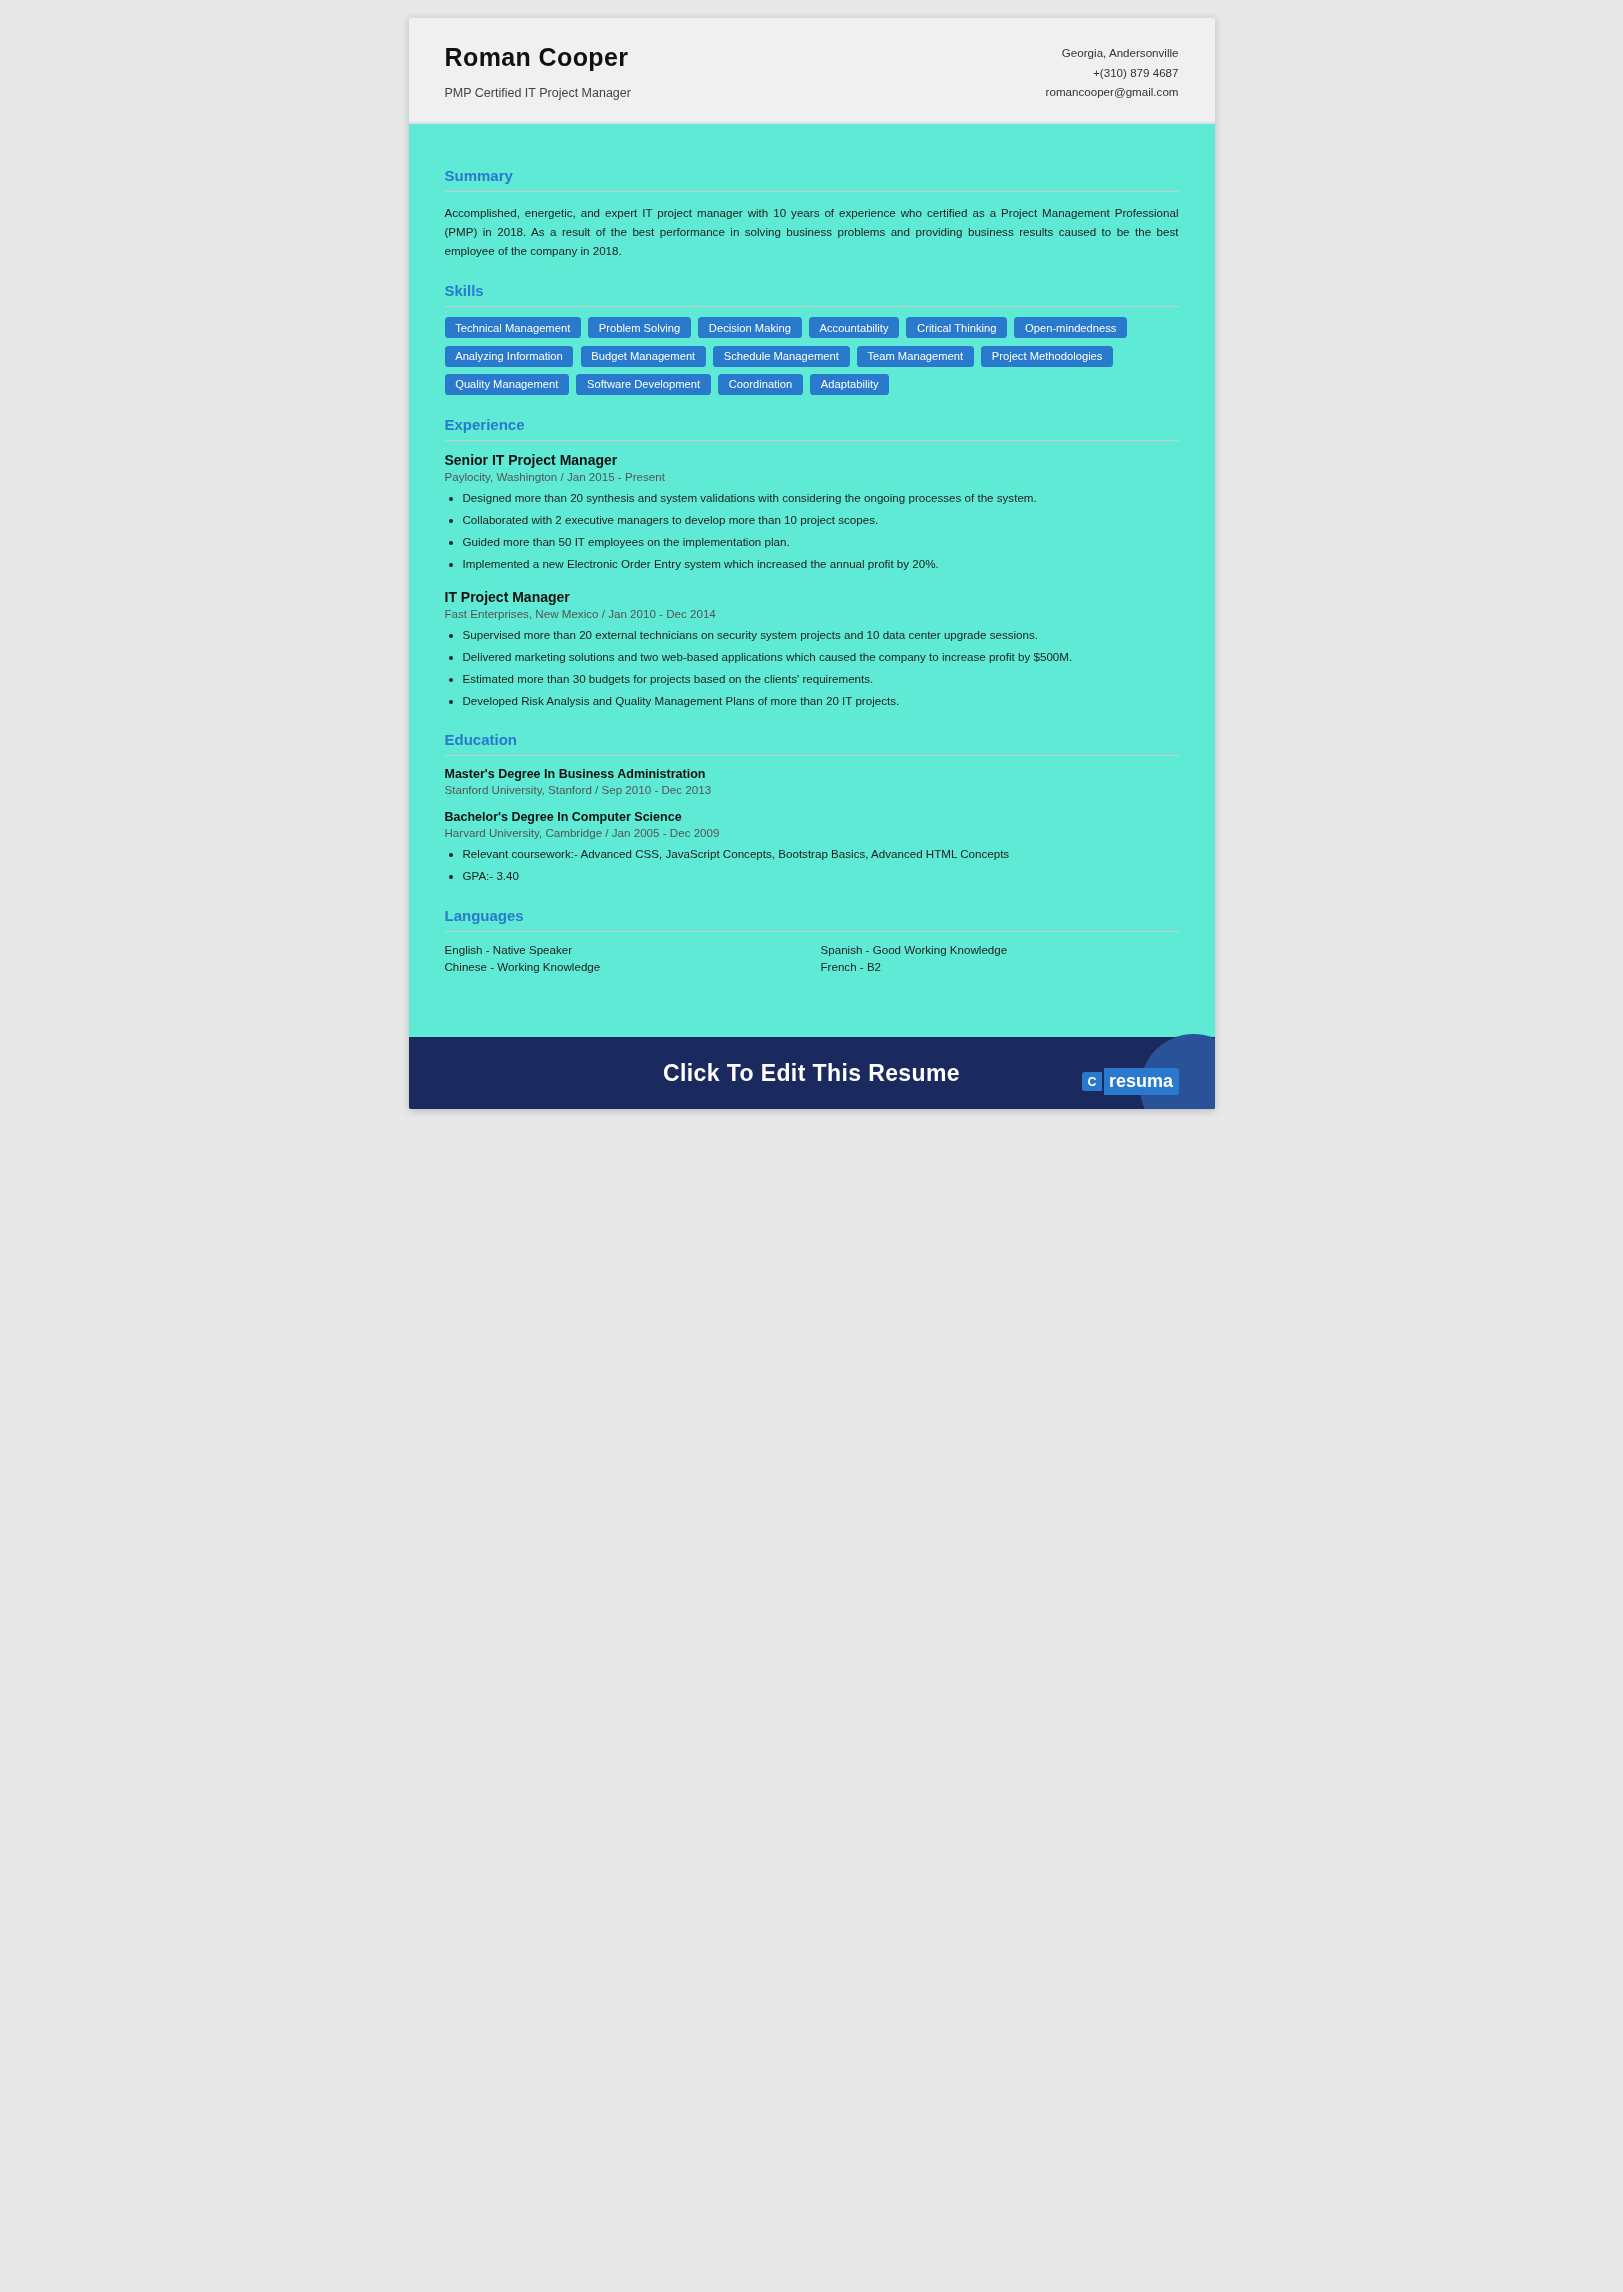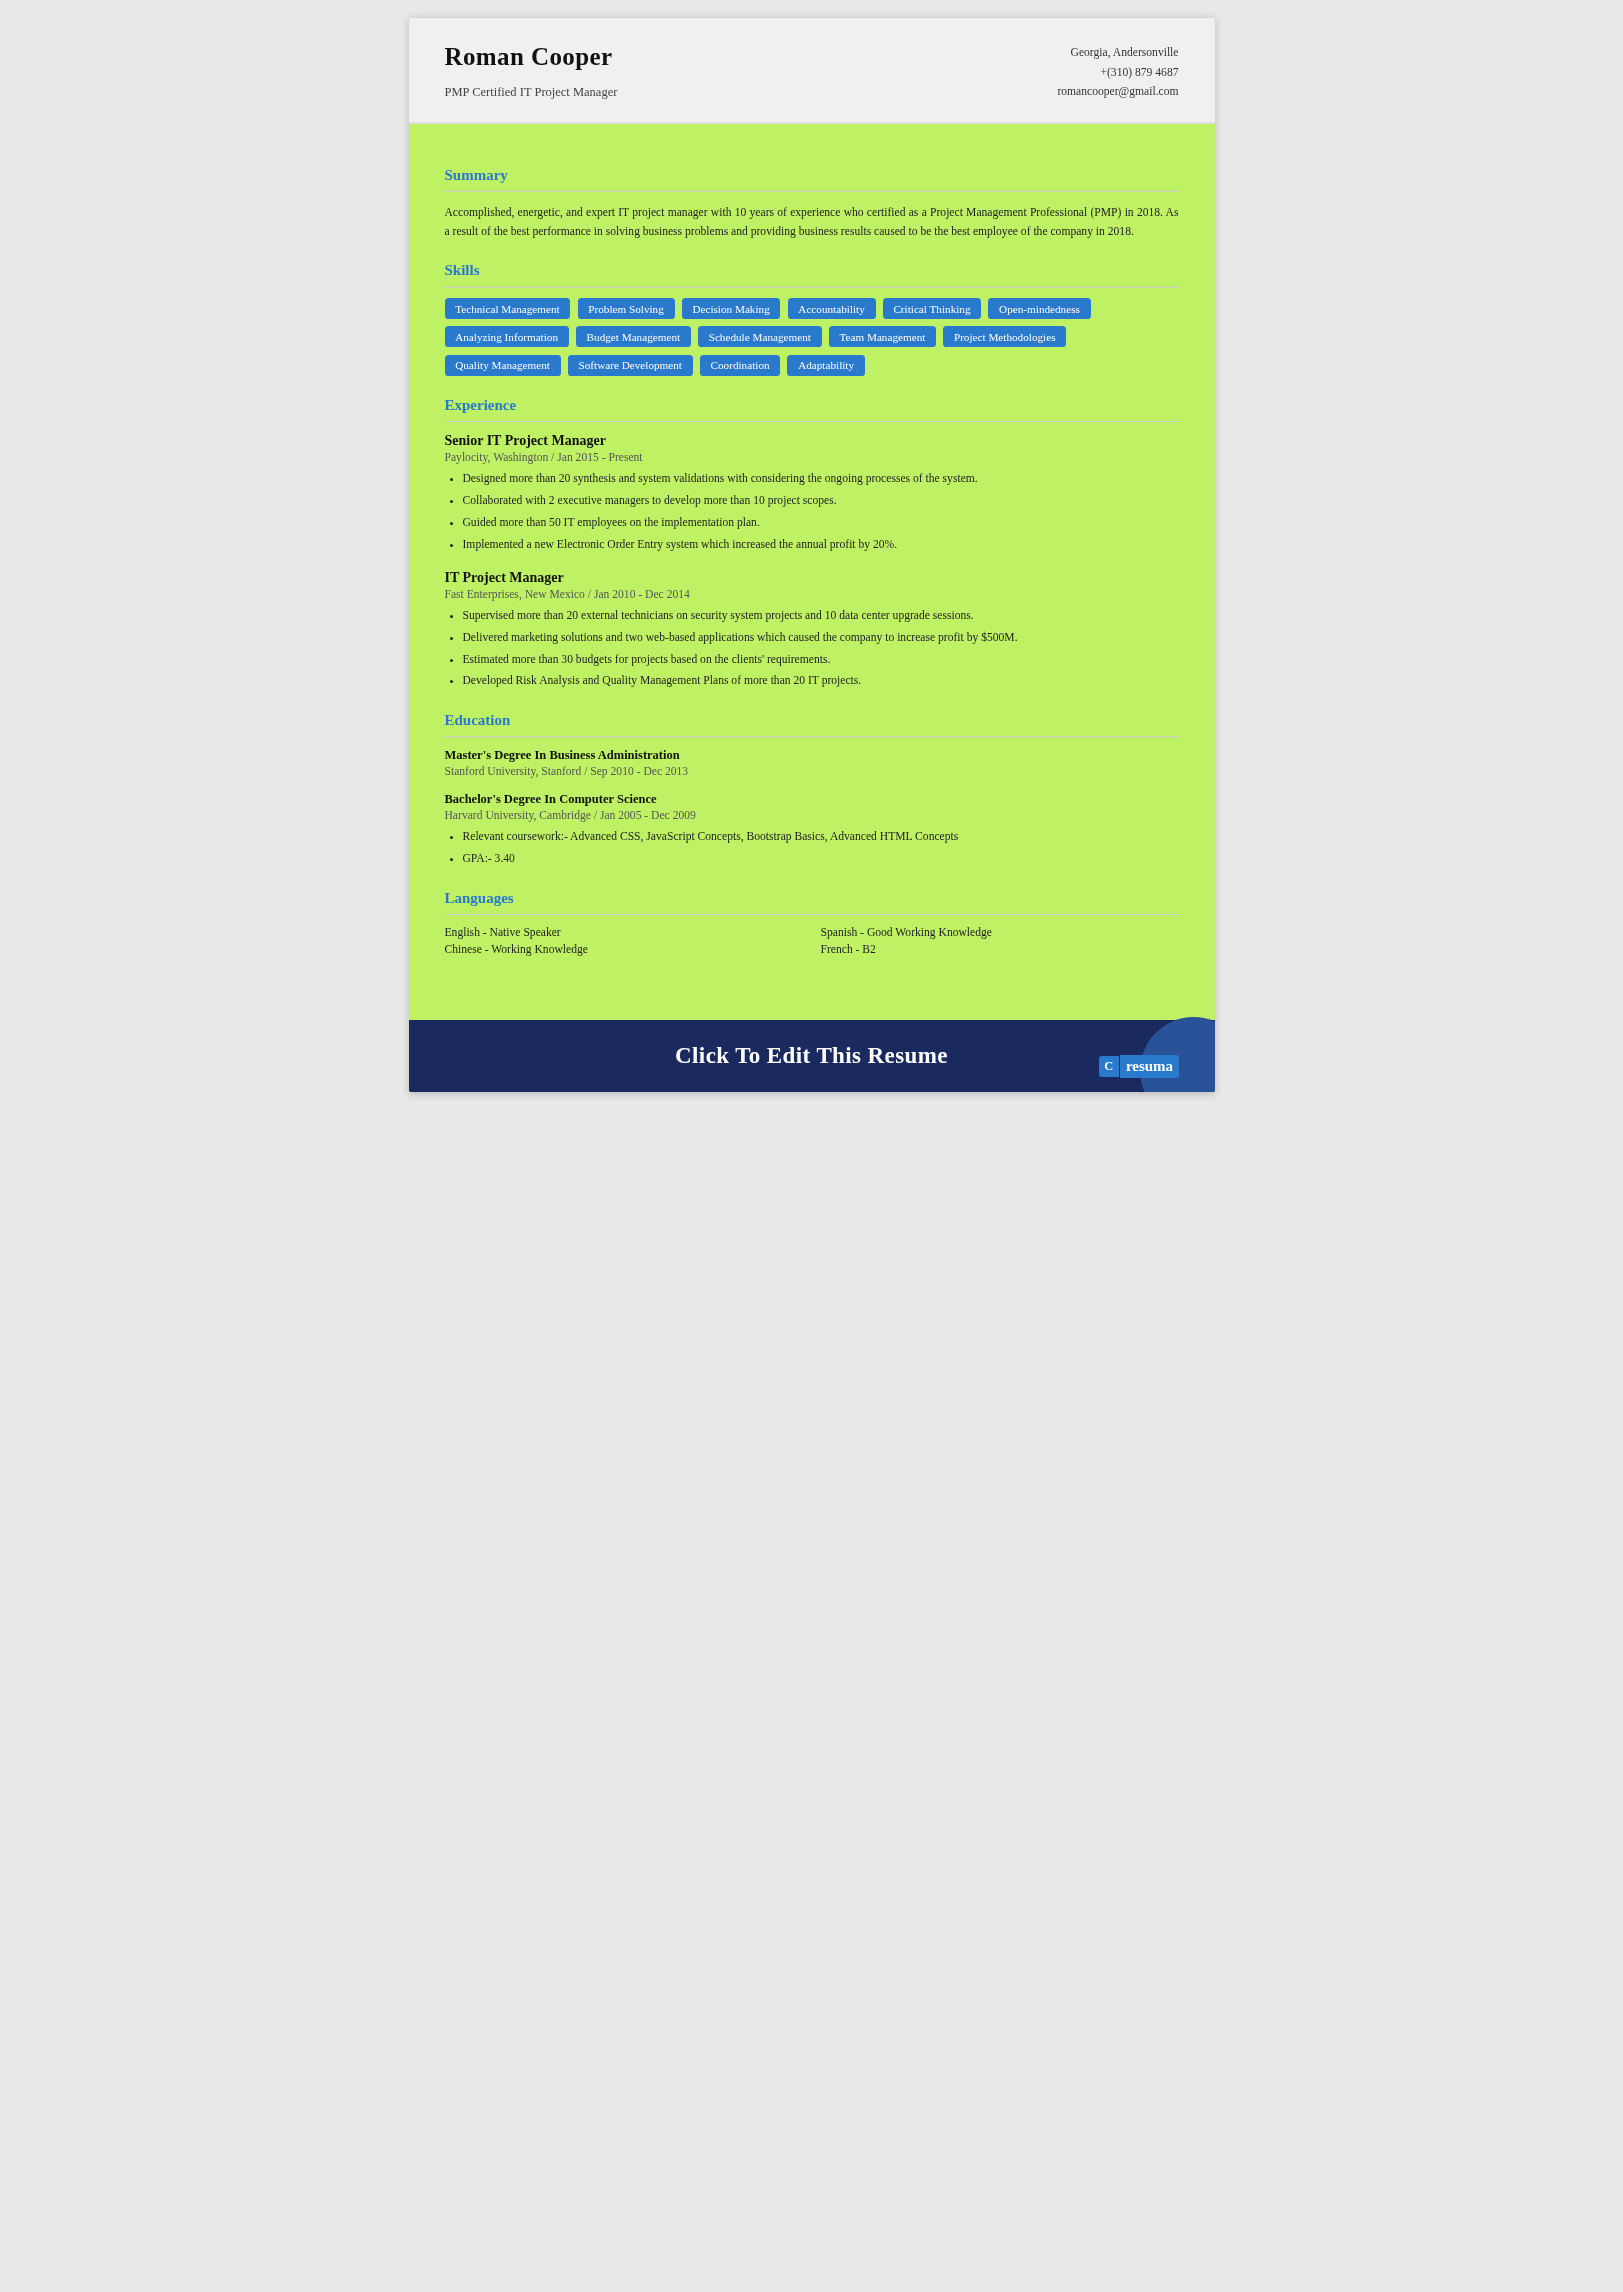--- a/index.html
+++ b/index.html
@@ -7,25 +7,24 @@
       font-family: Arial, sans-serif;
       background: #e8e8e8;
       display: flex;
       justify-content: center;
       align-items: flex-start;
       min-height: 100vh;
       padding: 18px;
     }
     .page-wrapper {
       width: 806px;
-      background: #bef264;
+      background: #5eead4;
       box-shadow: 0 1.8px 9px rgba(0,0,0,0.2);
       border-radius: 1.8px;
       overflow: hidden;
-      font-family: Liberation Serif, serif;
     }
     
     .resume-header {
       background: #f0f0f0;
       padding: 25px 36px 19.7px 36px;
       display: flex;
       justify-content: space-between;
       align-items: flex-start;
       border-bottom: 2.7px solid #e0e0e0;
     }
@@ -173,21 +172,21 @@
       background: #2979cc;
       color: #fff;
       font-size: 12.5px;
       font-weight: 900;
       padding: 2.7px 5.4px;
       border-radius: 2.7px 0 0 2.7px;
     }
     .footer-logo-text {
       background: #2979cc;
       color: #fff;
-      font-size: 15px;
+      font-size: 18px;
       font-weight: 700;
       padding: 2.7px 5.4px;
       border-radius: 0 2.7px 2.7px 0;
     }
     
     .circle-deco {
       position: absolute;
       right: 0;
       bottom: 0;
       width: 107px;

